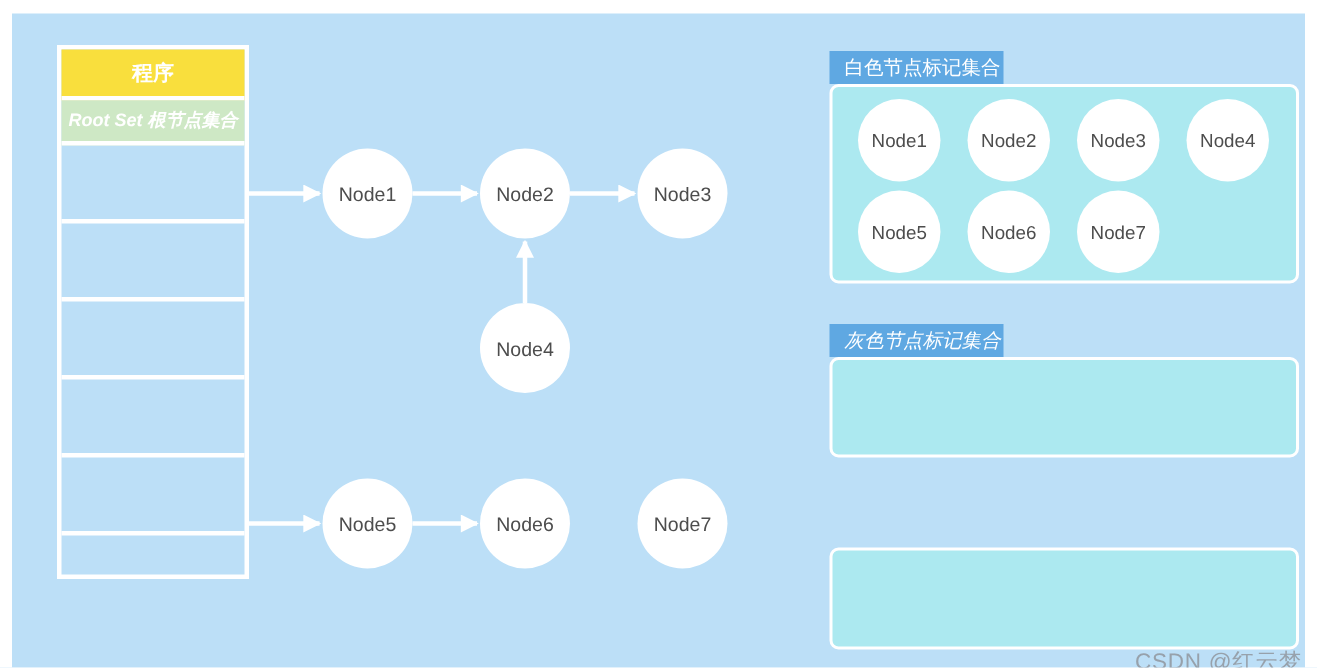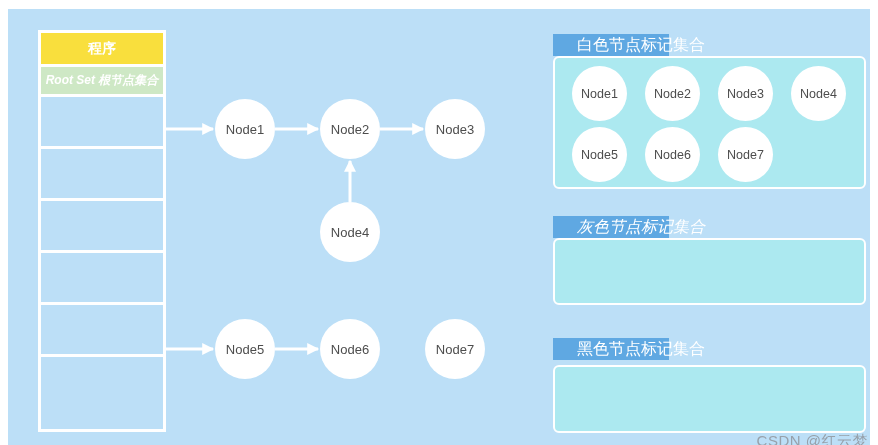--- a/index.html
+++ b/index.html
@@ -1,37 +1,37 @@
 <!DOCTYPE html>
 <html style="--board: #bcdff7; --tab: #5fa8e2; --panel-box: #ace9f0; --yellow: #f9df3d; --green: #cee8c5; --node-text: #4d4d4d;"><head>
 <meta charset="utf-8">
 <style>
   * { margin:0; padding:0; box-sizing:border-box; }
   body { font-family:"Liberation Sans","DejaVu Sans",sans-serif; background:#fff; }
   .stage { position:relative; width:878px; height:445px; background:#fff; overflow:hidden; }
   .board { position:absolute; left:8px; top:9px; width:862px; height:436px; background:var(--board,#bcdff7); }
 
   
-  .roots-table { position:absolute; left:30px; top:21px; width:128px; height:402px;
+  .roots-table { position:absolute; left:30px; top:21px; width:128px; height:356px;
     border:3px solid #fff; display:flex; flex-direction:column; }
   .trow { border-bottom:3px solid #fff; display:flex; align-items:center; justify-content:center;
     color:#fff; font-weight:bold; flex:none; }
   .trow:last-child { border-bottom:none; flex:1; }
   .trow.program { height:34px; background:var(--yellow,#f9df3d); font-size:14px; }
   .trow.rootset { height:30px; background:var(--green,#cee8c5); font-size:12px; white-space:nowrap;font-style:italic; }
   .trow.empty { height:52px; background:transparent; }
 
   
   .edges { position:absolute; left:0; top:0; pointer-events:none; }
   .gnode { position:absolute; width:60px; height:60px; border-radius:50%; background:#fff;
     display:flex; align-items:center; justify-content:center; font-size:13px; color:var(--node-text,#4d4d4d); }
 
   
   .panel-tab { position:absolute; left:545px; width:116px; height:22px; line-height:22px;
-    padding-left:24px; background:var(--tab,#5fa8e2); color:#fff; font-size:16px; white-space:nowrap; }
+    padding-left:10px; background:var(--tab,#5fa8e2); color:#fff; font-size:13px; white-space:nowrap; }
   .tab-white { top:25px; } .tab-gray { top:207px;font-style:italic; } .tab-black { top:329px; }
   .panel-box { position:absolute; left:545px; width:313px; background:var(--panel-box,#ace9f0);
     border:2px solid #fff; border-radius:6px; }
   .box-white { top:47px; height:133px; display:flex; flex-wrap:wrap; align-content:flex-start;
     gap:6px 18px; padding:8px 0 0 17px; }
   .box-gray { top:229px; height:67px; }
   .box-black { top:356px; height:68px; }
   .wnode { width:55px; height:55px; border-radius:50%; background:#fff; flex:none;
     display:flex; align-items:center; justify-content:center; font-size:12.5px; color:var(--node-text,#4d4d4d); }
 
@@ -88,18 +88,17 @@
         <div class="wnode">Node3</div>
         <div class="wnode">Node4</div>
         <div class="wnode">Node5</div>
         <div class="wnode">Node6</div>
         <div class="wnode">Node7</div>
       </div>
 
     <div class="panel-tab tab-gray">灰色节点标记集合</div>
     <div class="panel-box box-gray" id="gray-box"></div>
 
-    <div class="panel-tab tab-black">黑色节点标记集合</div>
     <div class="panel-box box-black" id="black-box"></div>
 
     <div class="watermark">CSDN @红云梦</div>
   </div>
 </div>
 
 </body></html>

